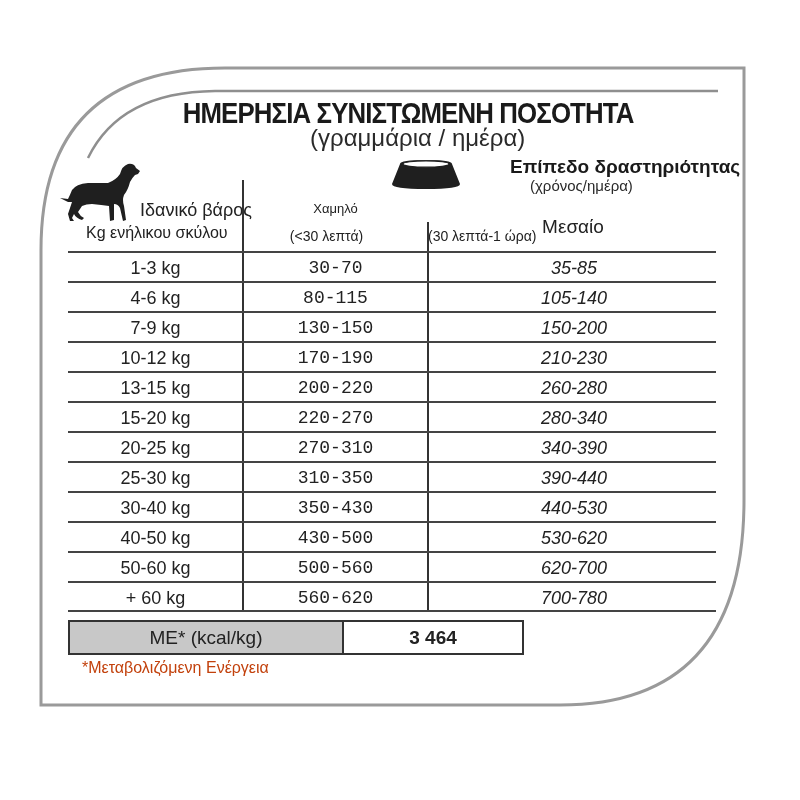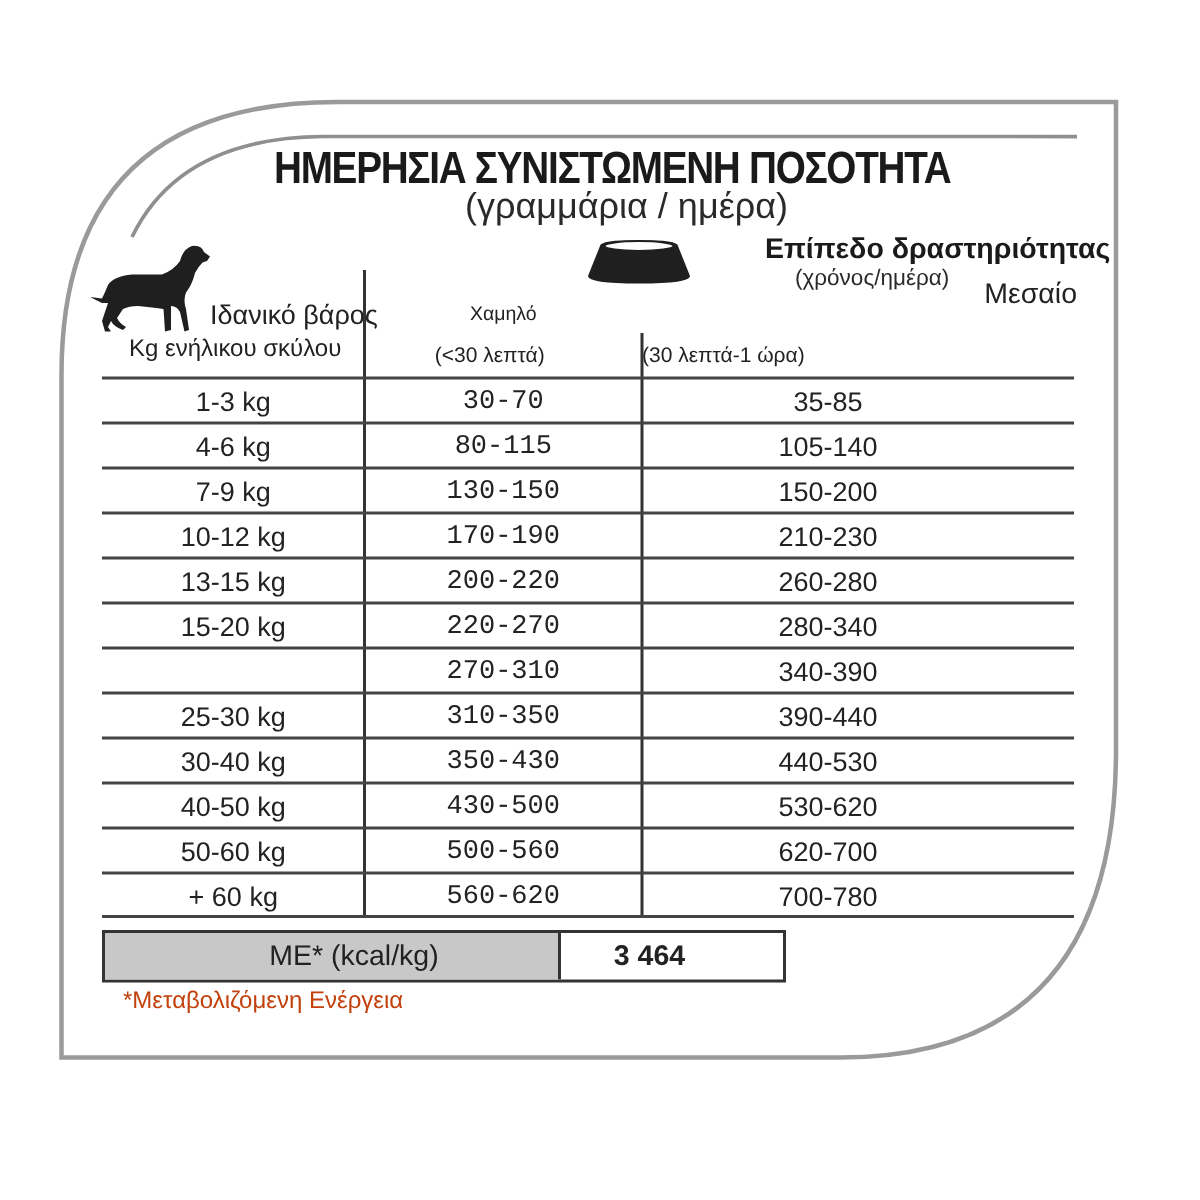--- a/index.html
+++ b/index.html
@@ -12,32 +12,32 @@
   .title span { display:inline-block; }
   .subtitle { left:0; width:800px; top:124px; text-align:center; font-size:24px; color:#2a2a2a; }
   .subtitle-inner { position:absolute; left:310px; }
   .activity { left:510px; top:156px; font-weight:bold; font-size:19px; color:#1a1a1a; }
   .activity-sub { left:530px; top:177px; font-size:15px; color:#2a2a2a; }
   .hdr { font-size:17px; color:#222; }
   .colhdr-weight1 { left:140px; top:200px; font-size:18px; }
   .colhdr-weight2 { left:86px; top:224px; font-size:16px; }
   .colhdr-low1 { left:243px; width:185px; top:201px; text-align:center; font-size:13px; }
   .colhdr-low2 { left:243px; width:167px; top:228px; text-align:center; font-size:14px; }
-  .colhdr-med1 { left:428px; width:290px; top:186px; text-align:right; font-size:19px; }
+  .colhdr-med1 { left:428px; width:290px; top:216px; text-align:center; font-size:19px; }
   .colhdr-med2 { left:428px; width:290px; top:228px; font-size:14px; }
   .vline { position:absolute; width:2px; background:#333; }
   .hline { position:absolute; height:2px; background:#444; left:68px; width:648px; }
   .row { position:absolute; left:68px; width:648px; height:30px; font-size:18px; color:#222; }
   .cell { position:absolute; top:0; height:30px; line-height:32px; text-align:center; }
   .c1 { left:0; width:175px; }
   .c2 { left:175px; width:185px;font-family:Liberation Mono, monospace; }
-  .c3 { left:340px; width:288px; }
+  .c3 { left:362px; width:288px;font-style:italic; }
   .me-box { left:68px; top:620px; width:452px; height:31px; border:2px solid #333; }
   .me-label { position:absolute; left:0; top:0; width:272px; height:31px; background:#c8c8c8;
-              border-right:2px solid #333; text-align:center; line-height:32px; font-size:19px; color:#222;padding-left:30px; }
+              border-right:2px solid #333; text-align:center; line-height:32px; font-size:19px; color:#222; }
   .me-value { position:absolute; left:274px; top:0; width:178px; height:31px; text-align:center;
               line-height:32px; font-size:19px; font-weight:bold; color:#222; }
   .footnote { left:82px; top:659px; font-size:16px; color:#c2410c; }
 </style>
 </head>
 <body>
 
 <svg class="frame" width="800" height="800">
 
   <path d="M 41 705 L 41 250 Q 41 68 225 68 L 744 68 L 744 500 Q 744 705 560 705 Z" fill="none" stroke="#9a9a9a" stroke-width="3"></path>
@@ -113,20 +113,21 @@
   <div class="cell c1">13-15 kg</div>
   <div class="cell c2">200-220</div>
   <div class="cell c3">260-280</div>
 </div>
 <div class="row" style="top:402px">
   <div class="cell c1">15-20 kg</div>
   <div class="cell c2">220-270</div>
   <div class="cell c3">280-340</div>
 </div>
 <div class="row" style="top:432px">
+  <div class="cell c1">20-25 kg</div>
   <div class="cell c2">270-310</div>
   <div class="cell c3">340-390</div>
 </div>
 <div class="row" style="top:462px">
   <div class="cell c1">25-30 kg</div>
   <div class="cell c2">310-350</div>
   <div class="cell c3">390-440</div>
 </div>
 <div class="row" style="top:492px">
   <div class="cell c1">30-40 kg</div>

